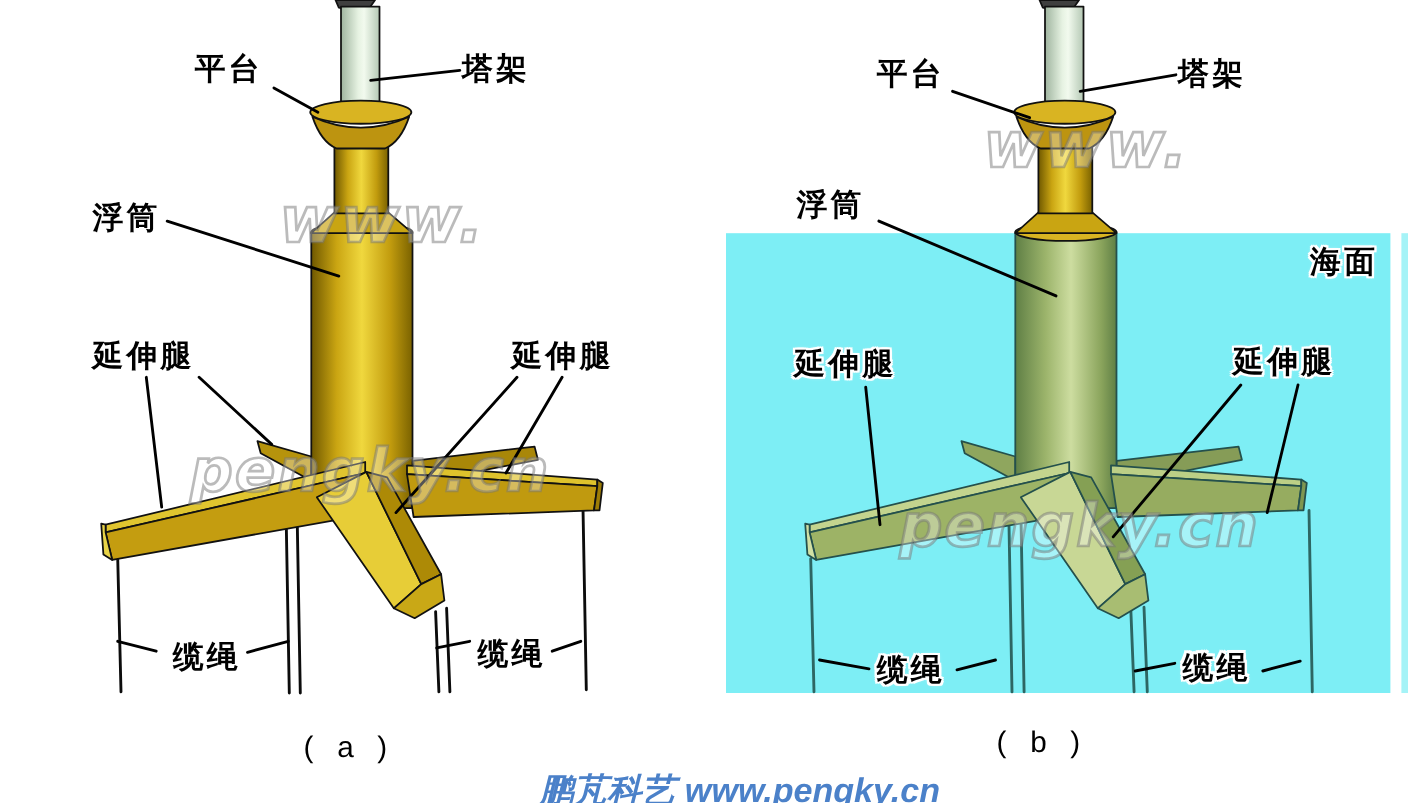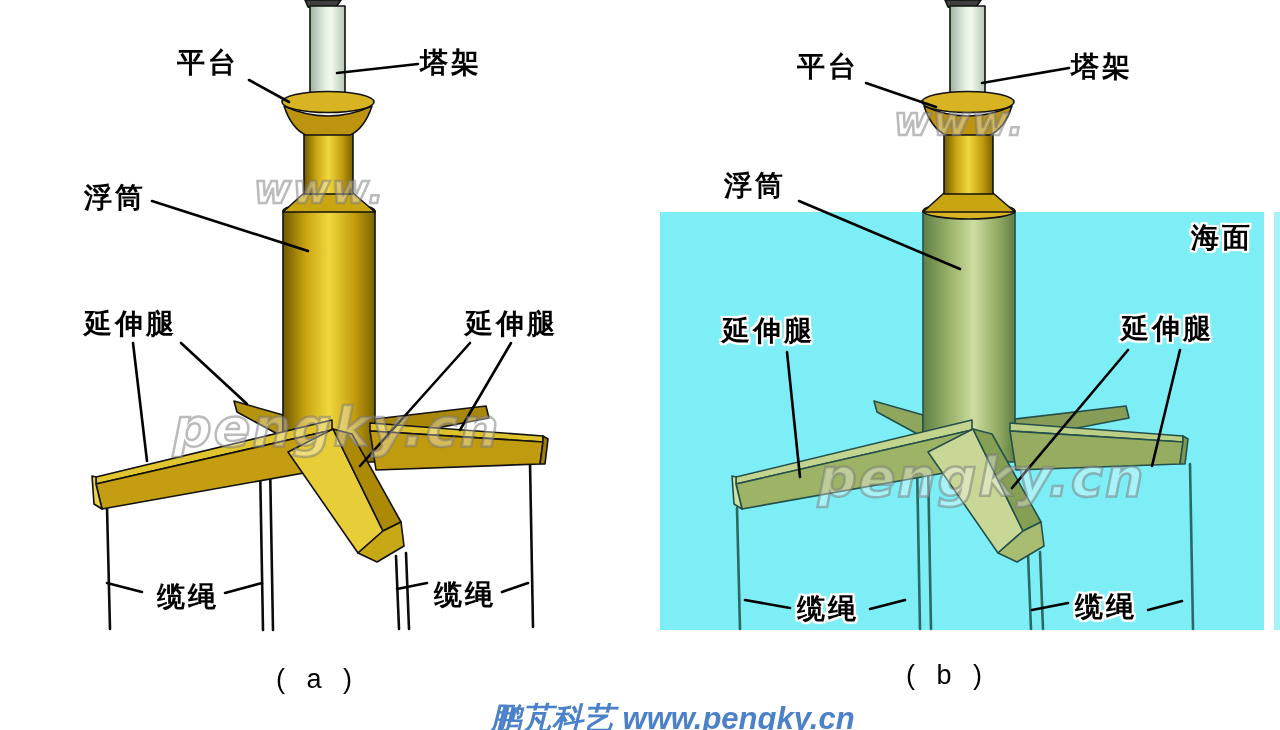--- a/index.html
+++ b/index.html
@@ -7,21 +7,21 @@
           font-family:"Liberation Sans",sans-serif;}
   .canvas svg{position:absolute;left:0;top:0;}
   .lbl{position:absolute;font-size:28px;font-weight:bold;color:#000;letter-spacing:3px;
        white-space:nowrap;line-height:1.1;
        text-shadow:-2px -2px 0 #fff,2px -2px 0 #fff,-2px 2px 0 #fff,2px 2px 0 #fff,
                    0 -2px 0 #fff,0 2px 0 #fff,-2px 0 0 #fff,2px 0 0 #fff,0 0 4px #fff;text-align:right;}
   .cap{position:absolute;font-size:27px;color:#000;letter-spacing:7px;white-space:nowrap;}
   .wm{position:absolute;font-style:italic;font-weight:bold;white-space:nowrap;
       color:rgba(255,255,255,0.33);-webkit-text-stroke:2.5px rgba(120,120,120,0.5);
       letter-spacing:2px;font-family:"DejaVu Sans",sans-serif;}
-  .wm-www{font-size:40px;}
+  .wm-www{font-size:58px;}
   .wm-site{font-size:54px;}
   .footer{position:absolute;left:490px;top:678px;font-size:31px;font-weight:bold;
           font-style:italic;color:#4b81c9;white-space:nowrap;margin-top:20px;}
 </style>
 </head>
 <body>
 
 <div class="canvas">
 
 <svg width="1280" height="730" viewBox="0 0 1280 730">

